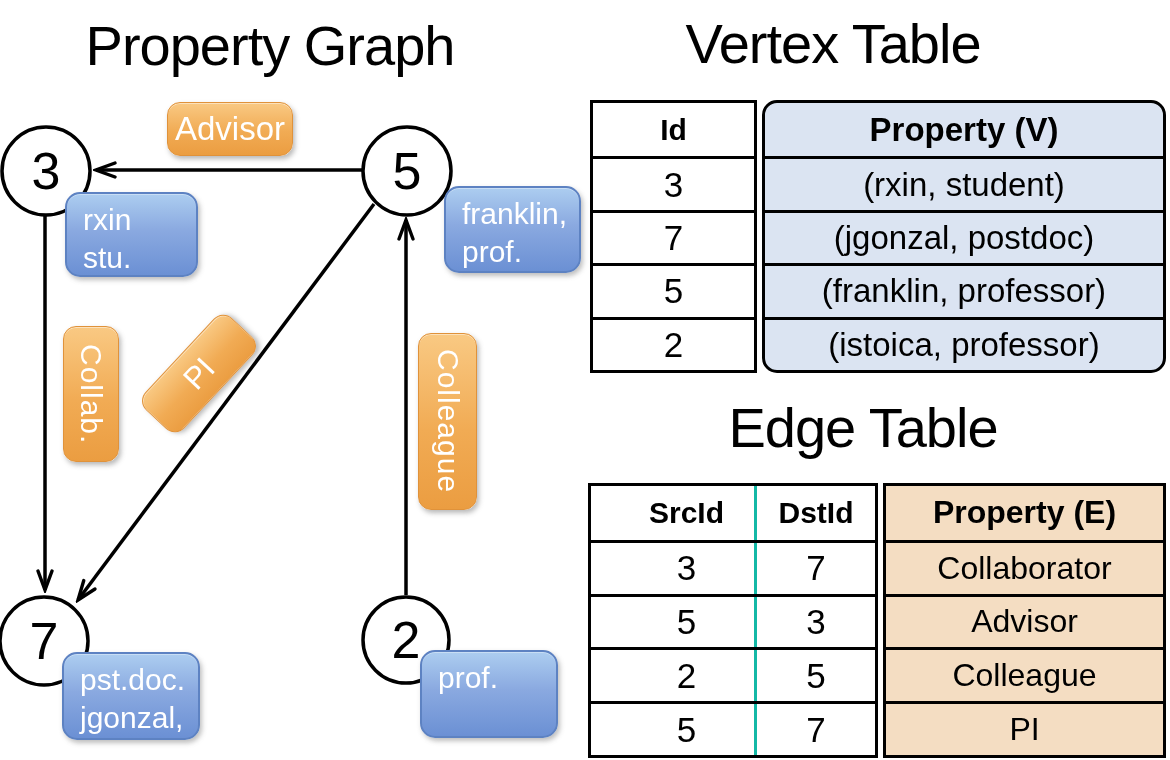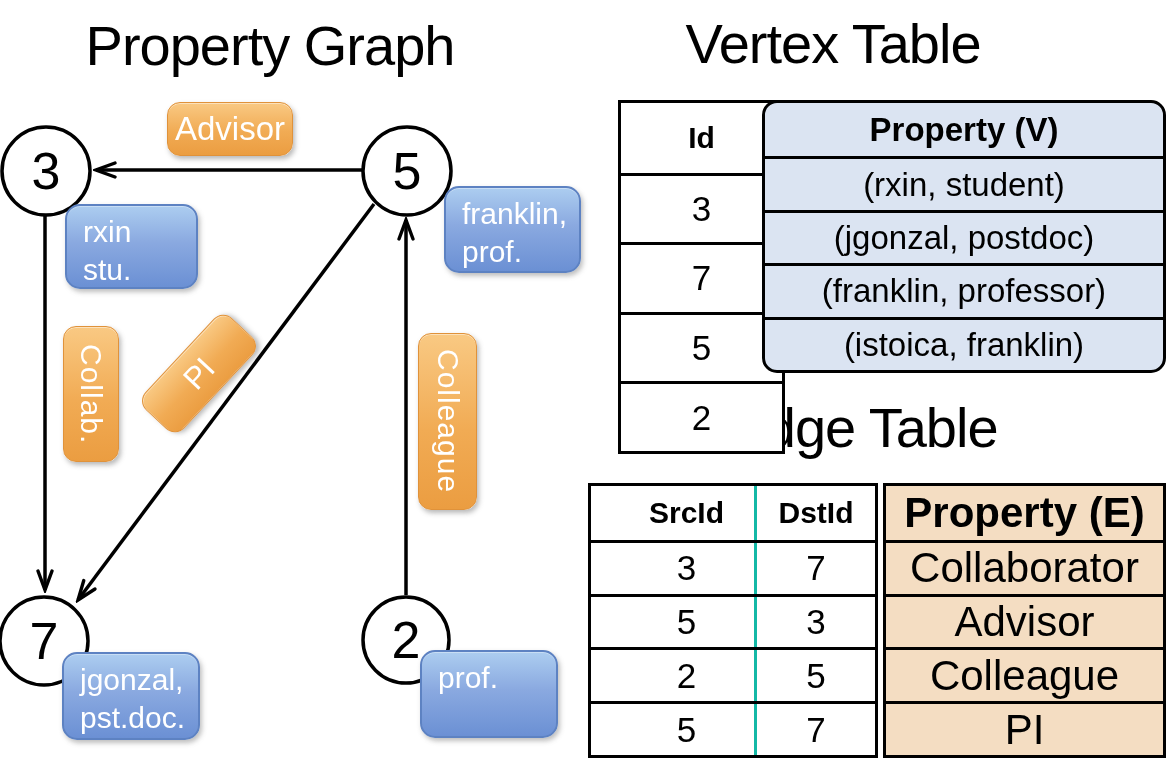--- a/index.html
+++ b/index.html
@@ -40,43 +40,43 @@
   }
 
   
   .blue{
     background:linear-gradient(180deg,#accdf0 0%,#8aa9e0 45%,#6b90d4 100%);
     border:2px solid #5d82c2;border-radius:15px;
     box-shadow:2px 3px 5px rgba(110,110,110,0.45), inset 0 1px 0 rgba(255,255,255,0.35);
     color:#fff;font-size:30px;font-weight:300;line-height:38px;
     padding:7px 6px 0 16px;
   }
-  #rxin-box{left:65px;top:204px;width:133px;height:85px;}
+  #rxin-box{left:65px;top:192px;width:133px;height:85px;}
   #franklin-box{left:422px;top:186px;width:137px;height:87px;margin-left:22px;}
   #jgonzal-box{left:62px;top:652px;width:138px;height:88px;}
   #istoica-box{left:420px;top:650px;width:138px;height:88px;}
 
   
   .tbl{
     border:3px solid #000;background:#fff;
     display:grid;grid-template-rows:repeat(5,1fr);
   }
   .tbl .row{display:flex;align-items:center;justify-content:center;}
   .tbl .row + .row{border-top:3px solid #000;}
   .cell{flex:1;height:100%;display:flex;align-items:center;justify-content:center;
         font-size:35px;font-weight:300;}
   .hdr .cell,.hdr{font-weight:700;font-size:30px;}
   .split .cell + .cell{border-left:3px solid #14b8a6;height:100%;}
-  #vt-id{left:590px;top:100px;width:167px;height:354px;margin-left:28px;}
+  #vt-id{left:590px;top:100px;width:167px;height:273px;}
   #vt-prop{left:762px;top:100px;width:404px;height:273px;background:#dbe4f2;border-radius:15px;}
   #vt-prop .cell{font-size:33px;}
   #et-left{left:588px;top:483px;width:290px;height:275px;}
   #et-left .row{display:grid;grid-template-columns:135px 1fr;padding-left:28px;}
   #et-prop{left:883px;top:483px;width:283px;height:275px;background:#f4ddc2;}
-  #et-prop .cell{font-size:42px;}
+  #et-prop .cell{font-size:32px;}
 </style>
 </head>
 <body>
 
 <div id="stage">
 
   <svg class="abs" style="left:0;top:0;" width="585" height="760" viewBox="0 0 585 760">
     <defs>
       <marker id="arrow" markerUnits="userSpaceOnUse" markerWidth="26" markerHeight="20" viewBox="0 0 26 20" refX="23" refY="10" orient="auto">
         <path d="M4,3 L23,10 L4,17" fill="none" stroke="#000" stroke-width="3.4" stroke-linecap="round" stroke-linejoin="miter"></path>
@@ -118,22 +118,22 @@
 
   <div class="abs blue" id="rxin-box">
     <div>rxin</div>
     <div>stu.</div>
   </div>
   <div class="abs blue" id="franklin-box">
     <div>franklin,</div>
     <div>prof.</div>
   </div>
   <div class="abs blue" id="jgonzal-box">
+    <div>pst.doc.</div>
     <div>jgonzal,</div>
-    <div>pst.doc.</div>
   </div>
   <div class="abs blue" id="istoica-box">
     <div>prof.</div>
   </div>
 
   <div class="abs tbl" id="vt-id">
     <div class="row hdr">
         <div class="cell">Id</div>
       </div>
     <div class="row">
@@ -156,21 +156,21 @@
     <div class="row">
         <div class="cell">(rxin, student)</div>
       </div>
     <div class="row">
         <div class="cell">(jgonzal, postdoc)</div>
       </div>
     <div class="row">
         <div class="cell">(franklin, professor)</div>
       </div>
     <div class="row">
-        <div class="cell">(istoica, franklin)</div>
+        <div class="cell">(istoica, professor)</div>
       </div>
   </div>
 
   <div class="abs tbl" id="et-left">
     <div class="row hdr split">
       <div class="cell">SrcId</div>
       <div class="cell">DstId</div>
     </div>
     <div class="row split">
       <div class="cell">3</div>

